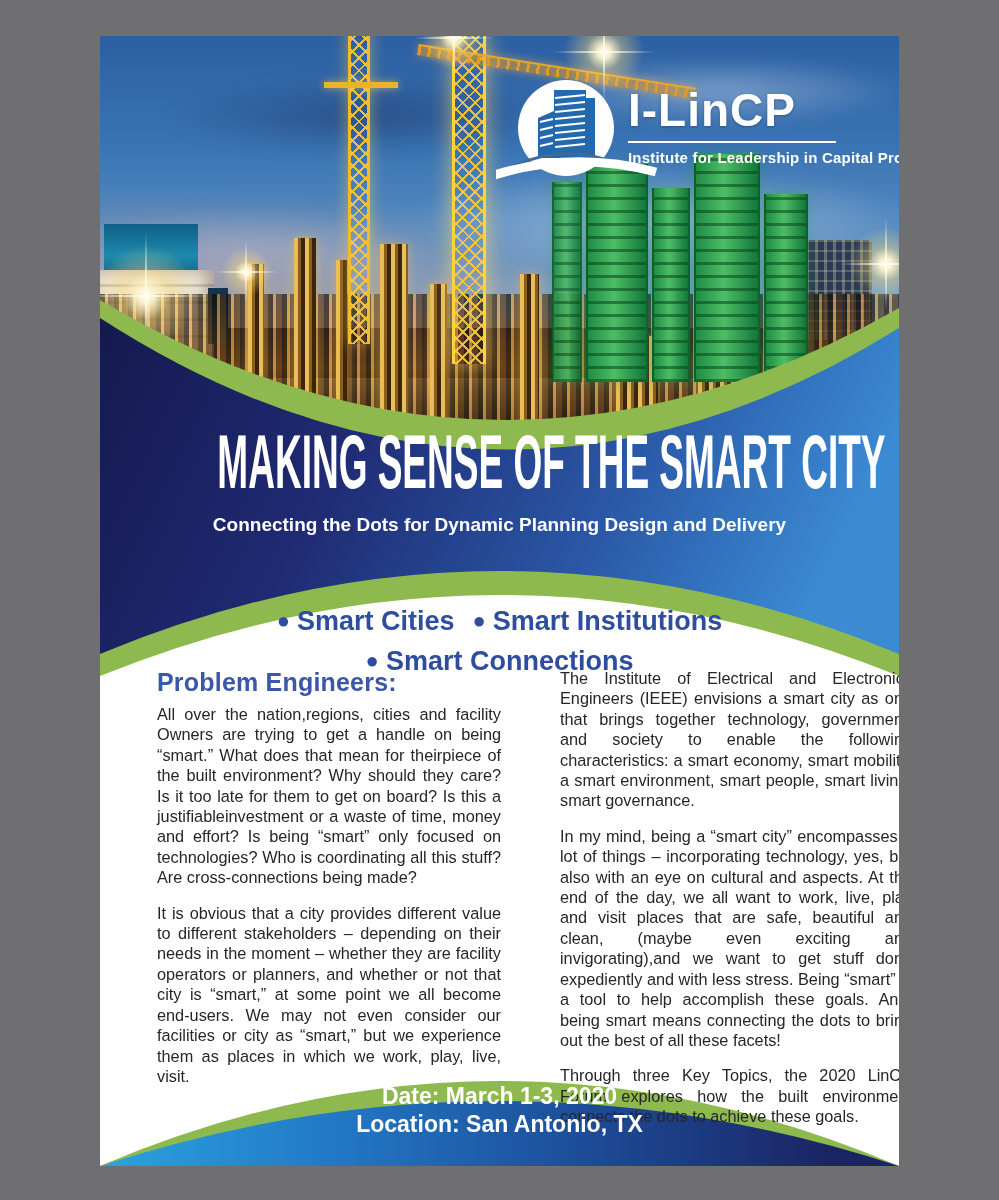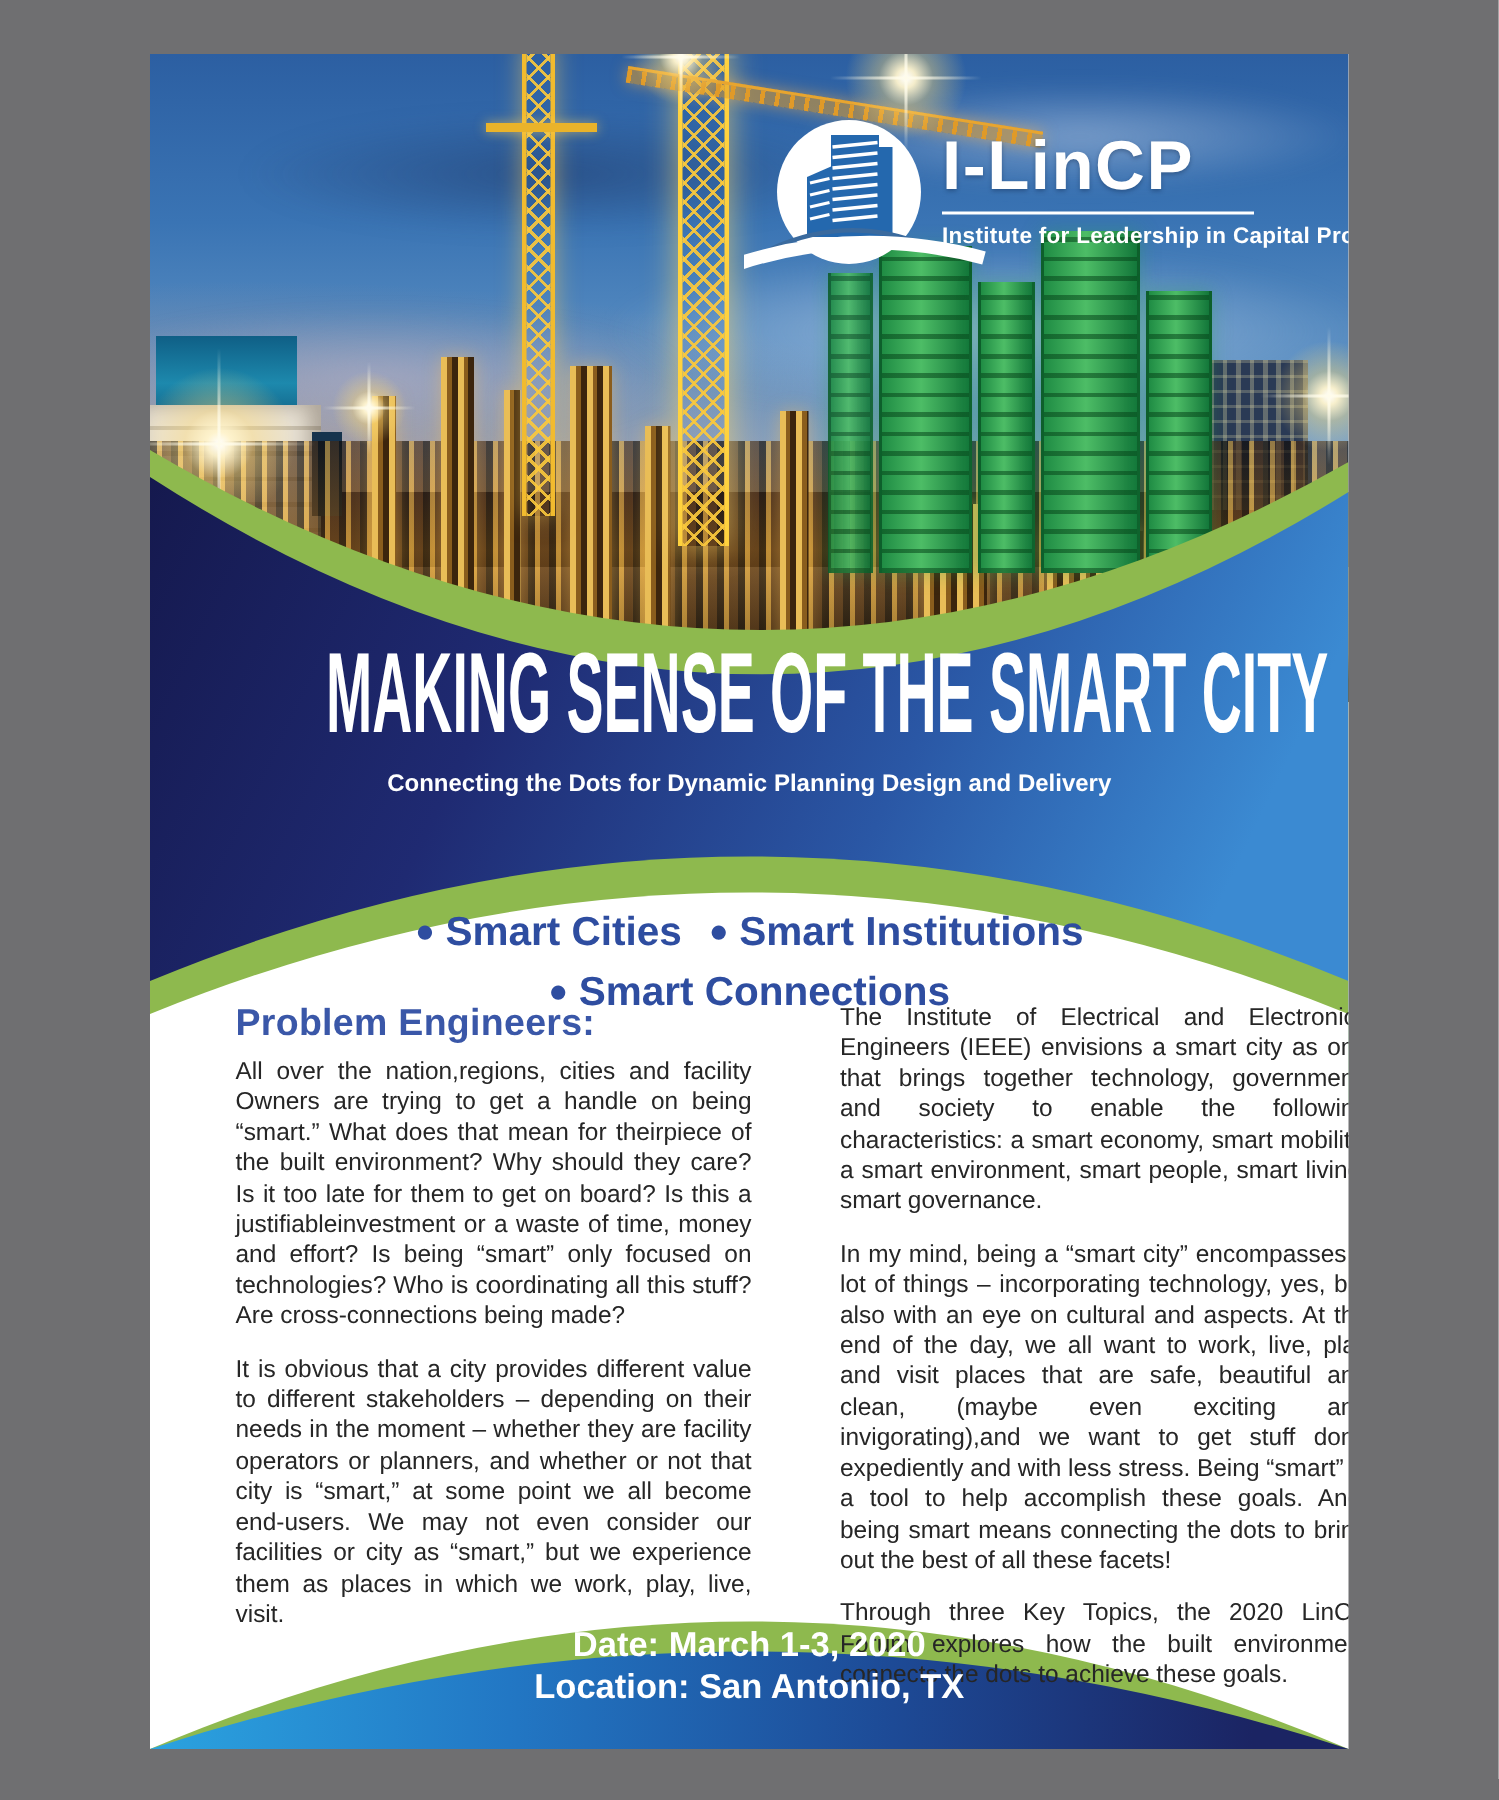--- a/index.html
+++ b/index.html
@@ -74,21 +74,21 @@
 
   
   .logo{position:absolute;left:396px;top:42px;z-index:5;width:180px;height:115px;}
   .logo-text{position:absolute;left:528px;top:50px;z-index:5;color:#fff;}
   .logo-name{font-size:46px;font-weight:bold;letter-spacing:1px;line-height:48px;text-shadow:0 1px 3px rgba(10,30,60,.35);}
   .logo-rule{width:208px;height:2px;background:#fff;margin-top:7px;}
   .logo-tag{font-size:15px;font-weight:bold;margin-top:6px;letter-spacing:.2px;white-space:nowrap;}
   .hero-title-wrap{position:absolute;left:0;top:398px;width:710px;text-align:center;z-index:5;}
   .hero-title{display:inline-block;color:#fff;font-weight:bold;font-size:50px;line-height:56px;white-space:nowrap;
     transform:scale(.74,1.52);transform-origin:center;letter-spacing:0;}
-  .hero-sub{position:absolute;left:0;top:478px;width:799px;text-align:center;z-index:5;color:#fff;font-weight:bold;font-size:16px;}
+  .hero-sub{position:absolute;left:0;top:478px;width:799px;text-align:center;z-index:5;color:#fff;font-weight:bold;font-size:19px;}
   .topics{position:absolute;left:0;top:565px;width:799px;text-align:center;z-index:5;color:#2e4da0;font-weight:bold;font-size:27px;line-height:40px;}
   .topics .bullet{font-size:22px;vertical-align:2px;margin-right:7px;}
   .topics .item{margin-right:18px;}
   .topics .item:last-child{margin-right:0;}
 
   .problem-heading{position:absolute;left:57px;top:632px;z-index:3;color:#3a57a8;font-weight:bold;font-size:25px;letter-spacing:.2px;}
   .col{position:absolute;z-index:3;color:#262626;font-size:16.3px;line-height:20.4px;text-align:justify;}
   .col p{margin:0 0 15px 0;}
   .col-left{left:57px;top:668px;width:344px;}
   .col-right{left:413px;top:632px;width:352px;margin-left:47px;}

